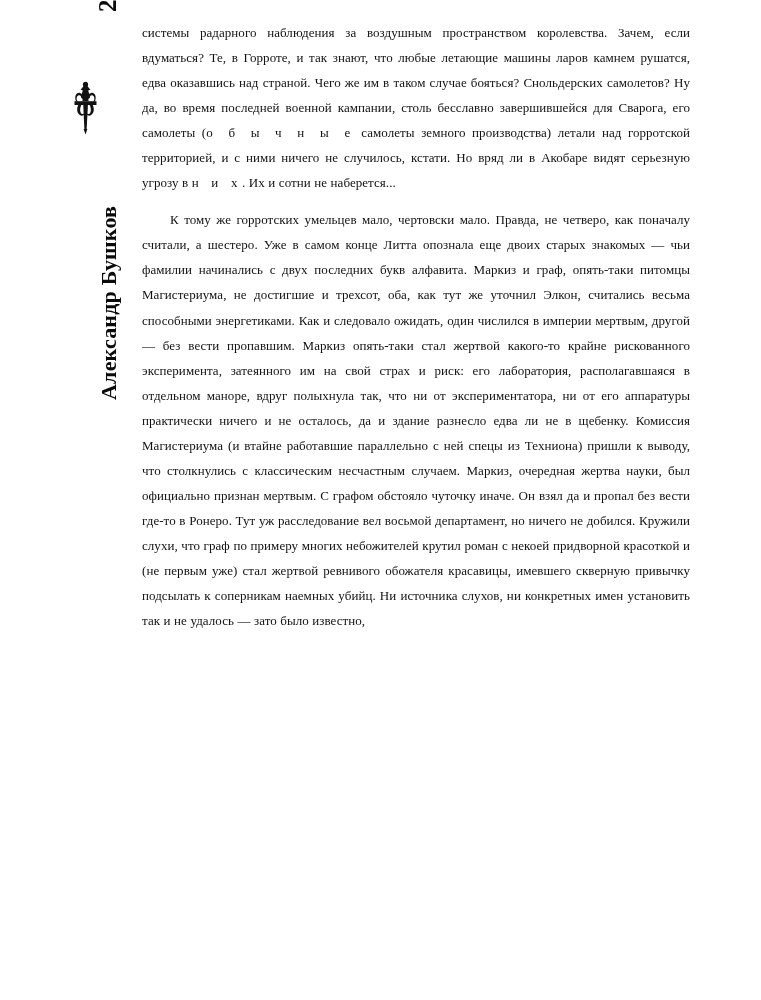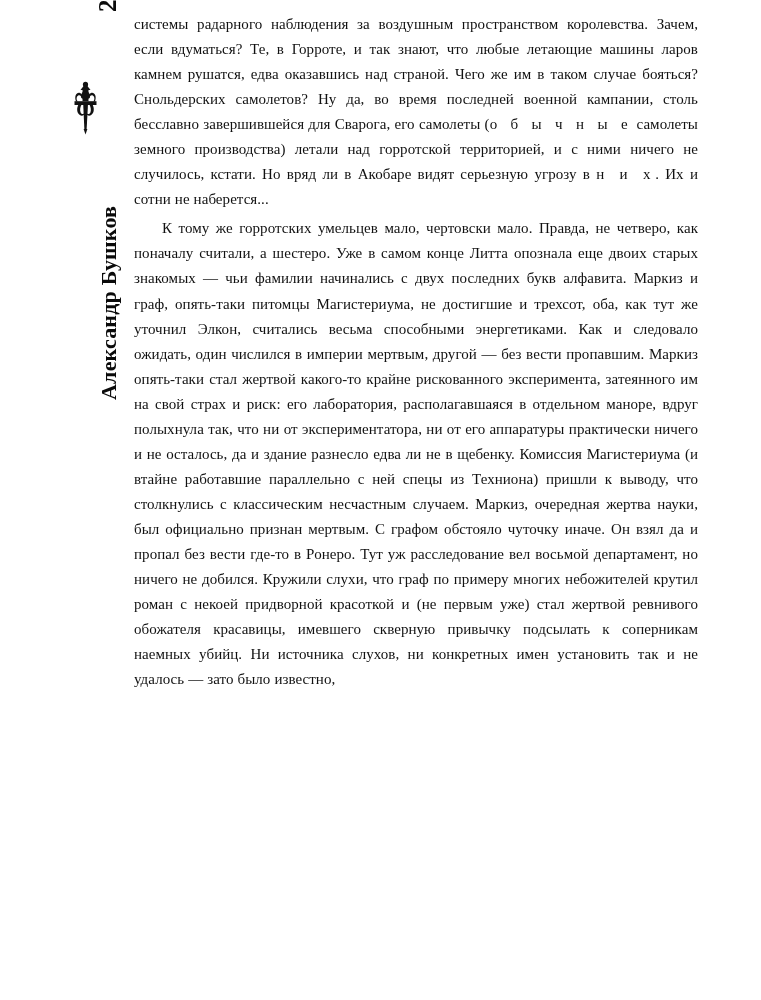--- a/index.html
+++ b/index.html
@@ -85,25 +85,25 @@
   
   .text-column {
     position: absolute;
     left: 130px;
     top: 8px;
     width: 572px;
     height: 984px;
   }
 
   p.body-par {
-    margin: 4px;
+    margin: 12px;
     padding: 0;
     text-align: justify;
     text-justify: inter-word;
-    font-size: 15px;
+    font-size: 13px;
     line-height: 25.05px;
     letter-spacing: 0.05px;
     word-spacing: 0.2px;
     hyphens: manual;
     color: #111111;
     font-family: Liberation Serif, serif;
   }
 
   p.body-par.indent {
     text-indent: 28px;

